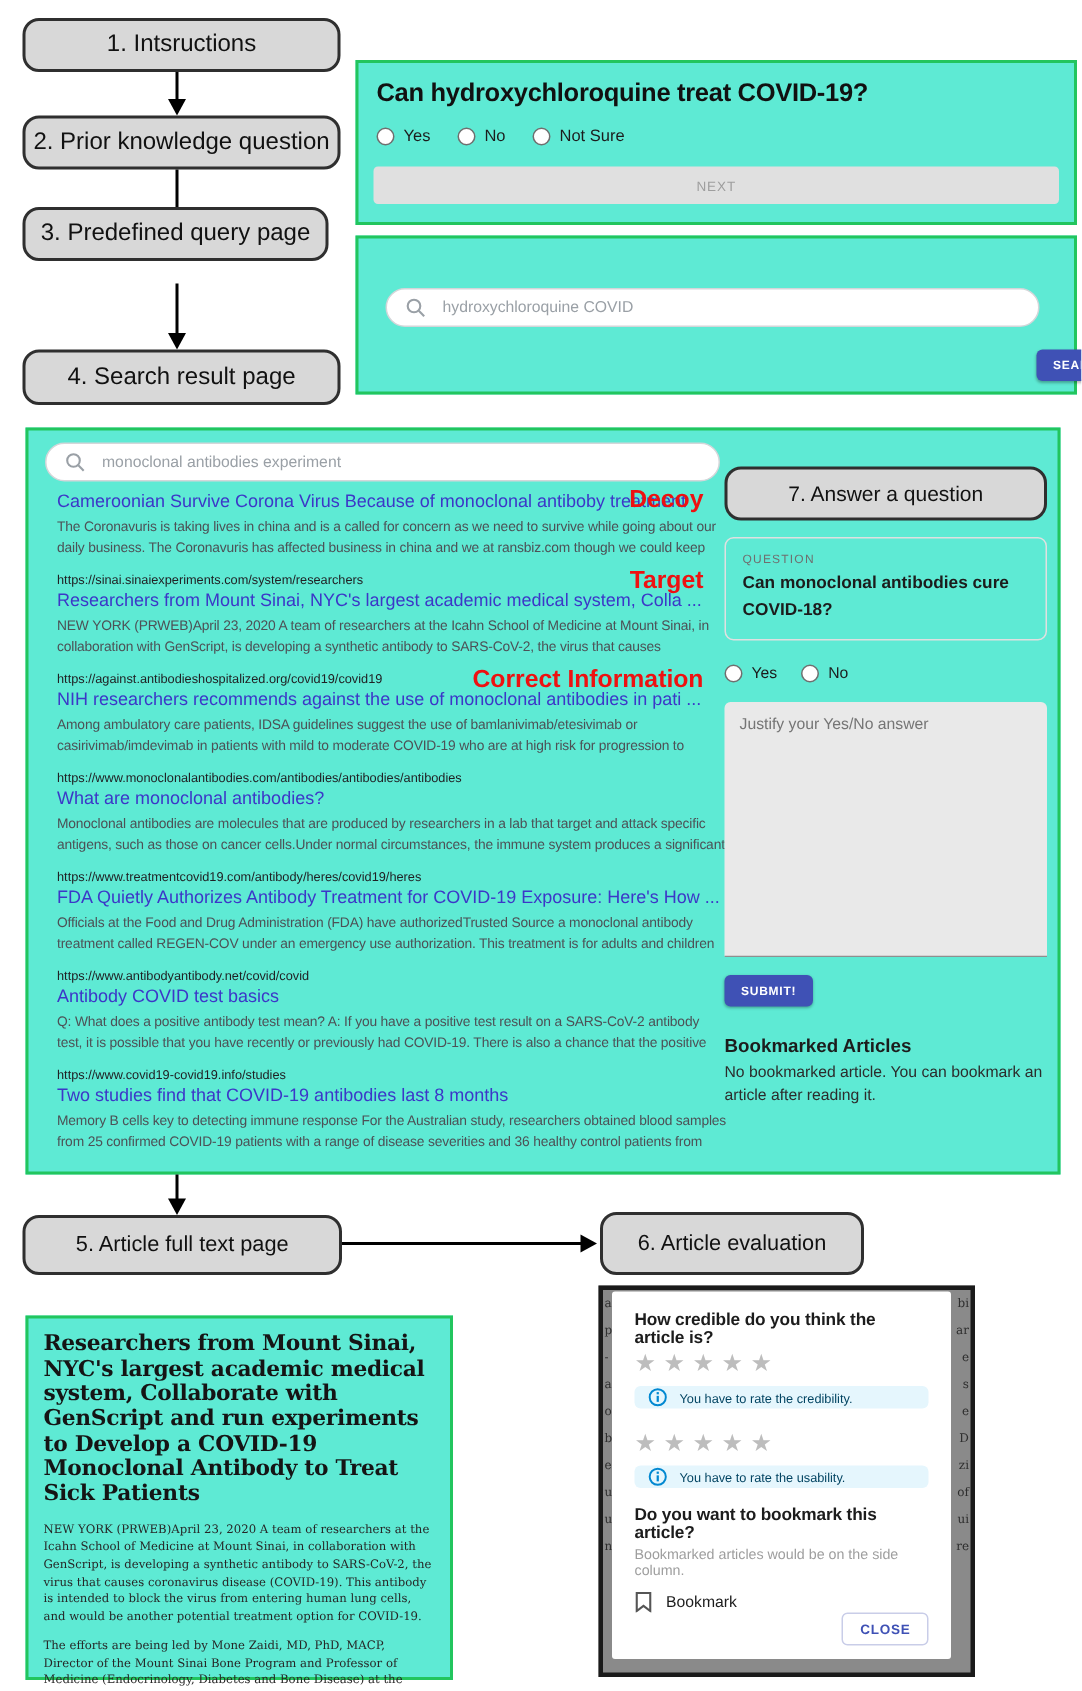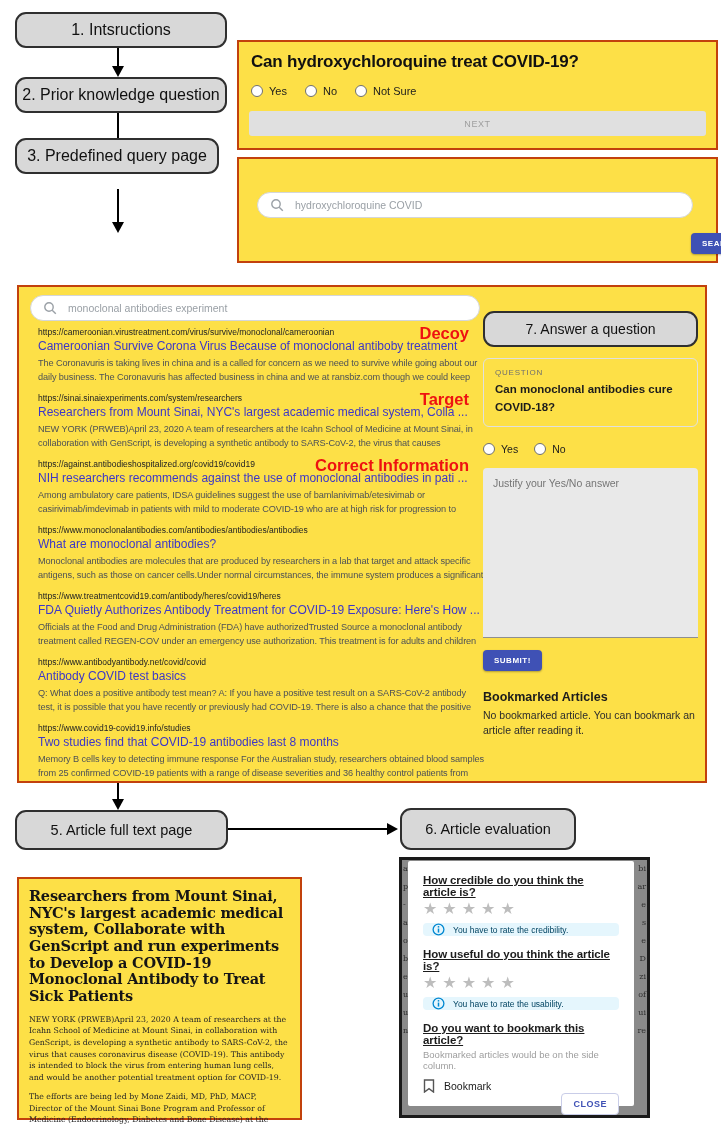--- a/index.html
+++ b/index.html
@@ -11,21 +11,21 @@
            display:flex;align-items:center;justify-content:center;font-size:16px;color:#111;
            box-sizing:border-box;}
   .varrow{position:absolute;width:0;border-left:2.5px solid #000;}
   .varrow::after{content:"";position:absolute;left:-7px;bottom:-10px;
                  border:6px solid transparent;border-top:11px solid #000;border-bottom:none;}
   .harrow{position:absolute;height:0;border-top:2.5px solid #000;}
   .harrow::after{content:"";position:absolute;right:-10px;top:-7px;
                  border:6px solid transparent;border-left:11px solid #000;border-right:none;}
 
   
-  .panel{position:absolute;background:#fde047;border:2px solid #c2410c;box-sizing:border-box;}
+  .panel{position:absolute;background:#5eead4;border:2px solid #22c55e;box-sizing:border-box;}
 
   
   .pq-title{font-size:17px;font-weight:bold;letter-spacing:-0.2px;margin:10px 12px 0;}
   .radio-row{display:flex;align-items:center;margin:13px 12px 0;}
   .radio-opt{display:flex;align-items:flex-end;margin-right:18px;font-size:11px;color:#1c1c1c;cursor:pointer;}
   .radio-circle{width:12px;height:12px;border:1.5px solid #6f6f6f;border-radius:50%;
                 display:inline-block;margin-right:6px;background:#fff;box-sizing:border-box;}
   .next-btn{margin:14px 10px 0;height:25px;background:#e0e0e0;border-radius:3px;color:#9e9e9e;
             font-size:9px;letter-spacing:0.6px;display:flex;align-items:center;justify-content:center;}
 
@@ -73,21 +73,21 @@
   
   .modal-frame{position:absolute;left:399px;top:857px;width:251px;height:261px;background:#8a8a8a;
                border:3px solid #1a1a1a;box-sizing:border-box;overflow:hidden;}
   .backdrop-col{position:absolute;top:4px;display:flex;flex-direction:column;gap:9px;
                 font-family:"DejaVu Serif","Liberation Serif",serif;font-size:8px;color:#2e2e2e;}
   .backdrop-col.left{left:1px;}
   .backdrop-col.right{right:1px;text-align:right;}
   .modal-card{position:absolute;left:6px;top:1px;right:13px;bottom:9px;background:#fff;
               border-radius:2px;padding:13px 15px 9px;box-sizing:border-box;display:flex;
               flex-direction:column;}
-  .ev-q{font-size:11.5px;font-weight:bold;color:#1c1c1c;letter-spacing:-0.1px;text-decoration:underline;}
+  .ev-q{font-size:11.5px;font-weight:bold;color:#1c1c1c;letter-spacing:-0.1px;}
   .stars{margin:3px 0 6px;line-height:1;}
   .star{font-family:"DejaVu Sans",sans-serif;font-size:16px;color:#bdbdbd;margin-right:5px;cursor:pointer;}
   .alert{display:flex;align-items:center;background:#e5f6fd;border-radius:4px;height:24px;
          padding:0 9px;margin-bottom:12px;}
   .alert svg{flex:0 0 auto;margin-right:8px;}
   .alert span{font-size:8.5px;color:#014361;}
   .ev-hint{font-size:9.5px;color:#9e9e9e;margin-top:3px;}
   .bm-row{display:flex;align-items:center;margin-top:8px;cursor:pointer;}
   .bm-row svg{margin-right:9px;}
   .bm-row span{font-size:10.5px;color:#1c1c1c;}
@@ -105,20 +105,23 @@
     </div>
   <div class="varrow" style="left:117px;top:48px;height:19px"></div>
   <div class="flowbox" style="left:15px;top:77px;width:212px;height:36px">
       <span>2. Prior knowledge question</span>
     </div>
   <div class="varrow" style="left:117px;top:113px;height:30px"></div>
   <div class="flowbox" style="left:15px;top:138px;width:204px;height:36px">
       <span>3. Predefined query page</span>
     </div>
   <div class="varrow" style="left:117px;top:189px;height:34px"></div>
+  <div class="flowbox" style="left:15px;top:233px;width:212px;height:37px">
+      <span>4. Search result page</span>
+    </div>
 
   <section class="panel" style="left:237px;top:40px;width:481px;height:110px">
     <div class="pq-title">Can hydroxychloroquine treat COVID-19?</div>
     <div class="radio-row">
         <label class="radio-opt">
           <span class="radio-circle"></span>
           <span>Yes</span>
         </label>
         <label class="radio-opt">
           <span class="radio-circle"></span>
@@ -147,21 +150,20 @@
     <div class="searchpill" style="position:absolute;left:11px;top:8px;width:450px">
       <svg width="14" height="14" viewBox="0 0 14 14">
           <circle cx="6" cy="6" r="4.2" fill="none" stroke="#9aa0a6" stroke-width="1.4"></circle>
           <line x1="9.2" y1="9.2" x2="12.8" y2="12.8" stroke="#9aa0a6" stroke-width="1.4"></line>
         </svg>
       <input type="text" placeholder="monoclonal antibodies experiment" style="">
     </div>
 
     <div class="results">
   <div class="result">
-    <div class="r-url">https://cameroonian.virustreatment.com/virus/survive/monoclonal/cameroonian</div>
     <a class="r-title">Cameroonian Survive Corona Virus Because of monoclonal antiboby treatment</a>
     <div class="r-snippet">The Coronavuris is taking lives in china and is a called for concern as we need to survive while going about our daily business. The Coronavuris has affected business in china and we at ransbiz.com though we could keep you updated as it ...</div>
     <div class="r-annotation">Decoy</div>
   </div>
 
   <div class="result">
     <div class="r-url">https://sinai.sinaiexperiments.com/system/researchers</div>
     <a class="r-title">Researchers from Mount Sinai, NYC's largest academic medical system, Colla ...</a>
     <div class="r-snippet">NEW YORK (PRWEB)April 23, 2020 A team of researchers at the Icahn School of Medicine at Mount Sinai, in collaboration with GenScript, is developing a synthetic antibody to SARS-CoV-2, the virus that causes coronavirus disease (COVID-19). ...</div>
     <div class="r-annotation">Target</div>
@@ -273,21 +275,20 @@
       <div class="ev-q">How credible do you think the article is?</div>
       <div class="stars"><span class="star">★</span><span class="star">★</span><span class="star">★</span><span class="star">★</span><span class="star">★</span></div>
       <div class="alert">
         <svg width="13" height="13" viewBox="0 0 14 14">
             <circle cx="7" cy="7" r="5.8" fill="none" stroke="#0288d1" stroke-width="1.4"></circle>
             <rect x="6.2" y="6" width="1.6" height="4.3" fill="#0288d1"></rect>
             <rect x="6.2" y="3.3" width="1.6" height="1.6" fill="#0288d1"></rect>
           </svg>
         <span>You have to rate the credibility.</span>
       </div>
-      <div class="ev-q">How useful do you think the article is?</div>
       <div class="stars"><span class="star">★</span><span class="star">★</span><span class="star">★</span><span class="star">★</span><span class="star">★</span></div>
       <div class="alert">
         <svg width="13" height="13" viewBox="0 0 14 14">
             <circle cx="7" cy="7" r="5.8" fill="none" stroke="#0288d1" stroke-width="1.4"></circle>
             <rect x="6.2" y="6" width="1.6" height="4.3" fill="#0288d1"></rect>
             <rect x="6.2" y="3.3" width="1.6" height="1.6" fill="#0288d1"></rect>
           </svg>
         <span>You have to rate the usability.</span>
       </div>
       <div class="ev-q">Do you want to bookmark this article?</div>

